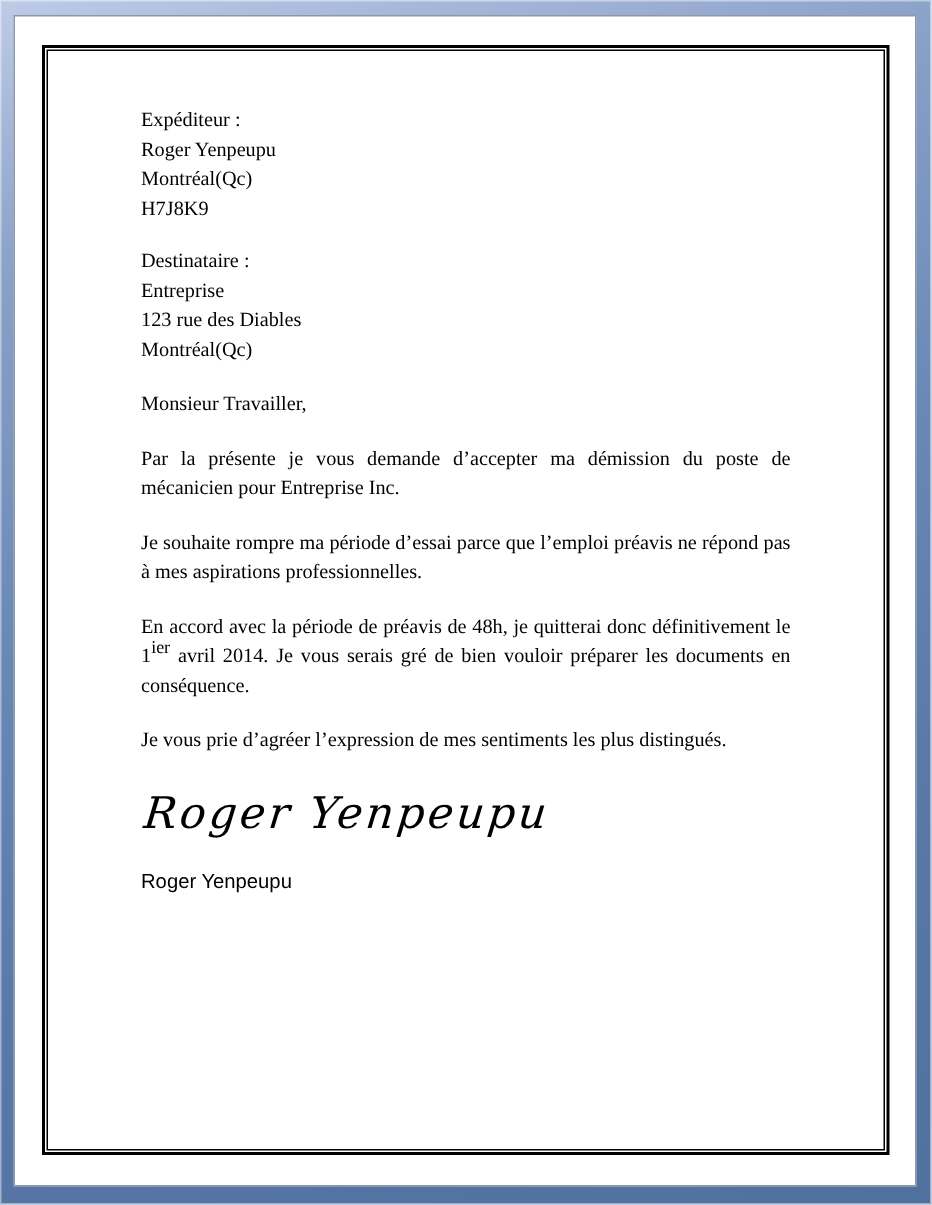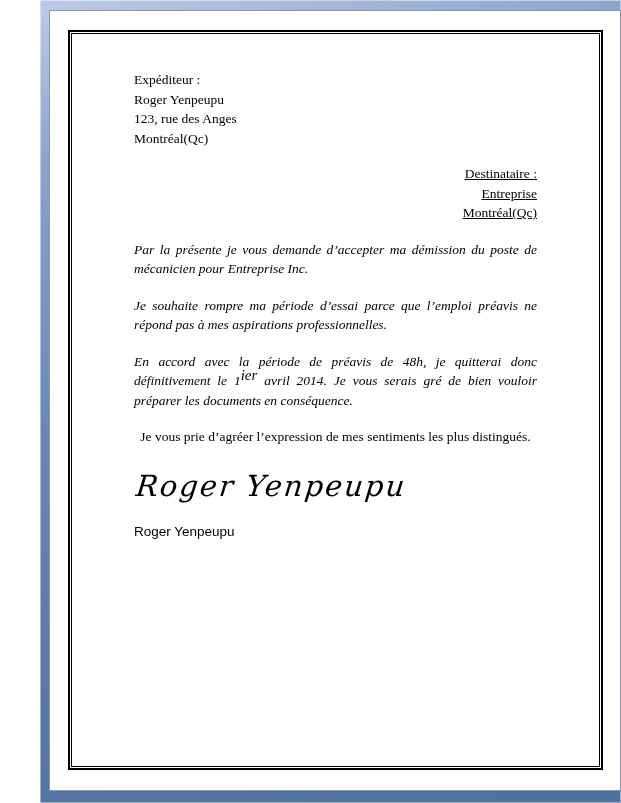--- a/index.html
+++ b/index.html
@@ -14,23 +14,22 @@
     font-family: "Liberation Serif", serif;
     color: #000000;
     overflow: hidden;
   }
   
   .frame {
     position: absolute;
     inset: 0;
     background: linear-gradient(165deg, #bdcbe7 0%, #8ba2c9 18%, #6988b6 45%, #5a79a9 70%, #50709e 100%);
     box-shadow: inset 0 0 0 1px rgba(255,255,255,0.45);
-    padding: 10px 0 12px 9px;
+    padding: 10px 10px 12px 9px;
     box-sizing: border-box;
-    margin-left: 40px;
   }
   .page {
     background: #ffffff;
     width: 100%;
     height: 100%;
     box-sizing: border-box;
     border: 1px solid rgba(45, 65, 100, 0.55);
     position: relative;
   }
   
@@ -48,35 +47,33 @@
     position: absolute;
     inset: 0;
     padding: 36px 62px 0 62px;
     font-size: 13.5px;
     line-height: 19.5px;
     box-sizing: border-box;
   }
   .address-line { white-space: pre; }
   .recipient-block {
     margin-top: 16px;
-    text-align: right;
-    text-decoration: underline;
+    text-align: left;
   }
   .subject-line { margin-top: 17px; }
   .salutation { margin-top: 17px; }
   p.body-paragraph {
     margin: 17px 0 0 0;
     text-align: justify;
-    font-style: italic;
   }
   p.body-paragraph sup {
-    font-size: 15px;
+    font-size: 12px;
     line-height: 0;
   }
-  .closing-line { margin-top: 17px; text-align: center; }
+  .closing-line { margin-top: 17px; }
   .signature-script {
     margin-top: 18px;
     font-family: "DejaVu Serif", serif;
     font-style: italic;
     font-size: 29px;
     line-height: 42px;
     letter-spacing: 2px;
     transform: skewX(-6deg);
     transform-origin: left bottom;
     width: fit-content;
@@ -92,31 +89,33 @@
 
 <div class="frame">
   <div class="page">
     <div class="letter-border">
       <div class="letter-border-inner">
         <div class="letter-content">
 
           <div class="sender-block">
             <div class="address-line">Expéditeur :</div>
             <div class="address-line">Roger Yenpeupu</div>
-            <div class="address-line">123, rue des Anges</div>
             <div class="address-line">Montréal(Qc)</div>
+            <div class="address-line">H7J8K9</div>
           </div>
 
           <div class="recipient-block">
             <div class="address-line">Destinataire :</div>
             <div class="address-line">Entreprise</div>
+            <div class="address-line">123 rue des Diables</div>
             <div class="address-line">Montréal(Qc)</div>
           </div>
 
 
+          <div class="salutation">Monsieur Travailler,</div>
 
           <p class="body-paragraph">Par la présente je vous demande d’accepter ma démission du poste de mécanicien pour Entreprise Inc.</p>
 
           <p class="body-paragraph">Je souhaite rompre ma période d’essai parce que l’emploi préavis ne répond pas à mes aspirations professionnelles.</p>
 
           <p class="body-paragraph"><span>En accord avec la période de préavis de 48h, je quitterai donc définitivement le 1</span><sup>ier</sup><span> avril 2014. Je vous serais gré de bien vouloir préparer les documents en conséquence.</span></p>
 
           <div class="closing-line">Je vous prie d’agréer l’expression de mes sentiments les plus distingués.</div>
 
           <div class="signature-script">Roger Yenpeupu</div>

